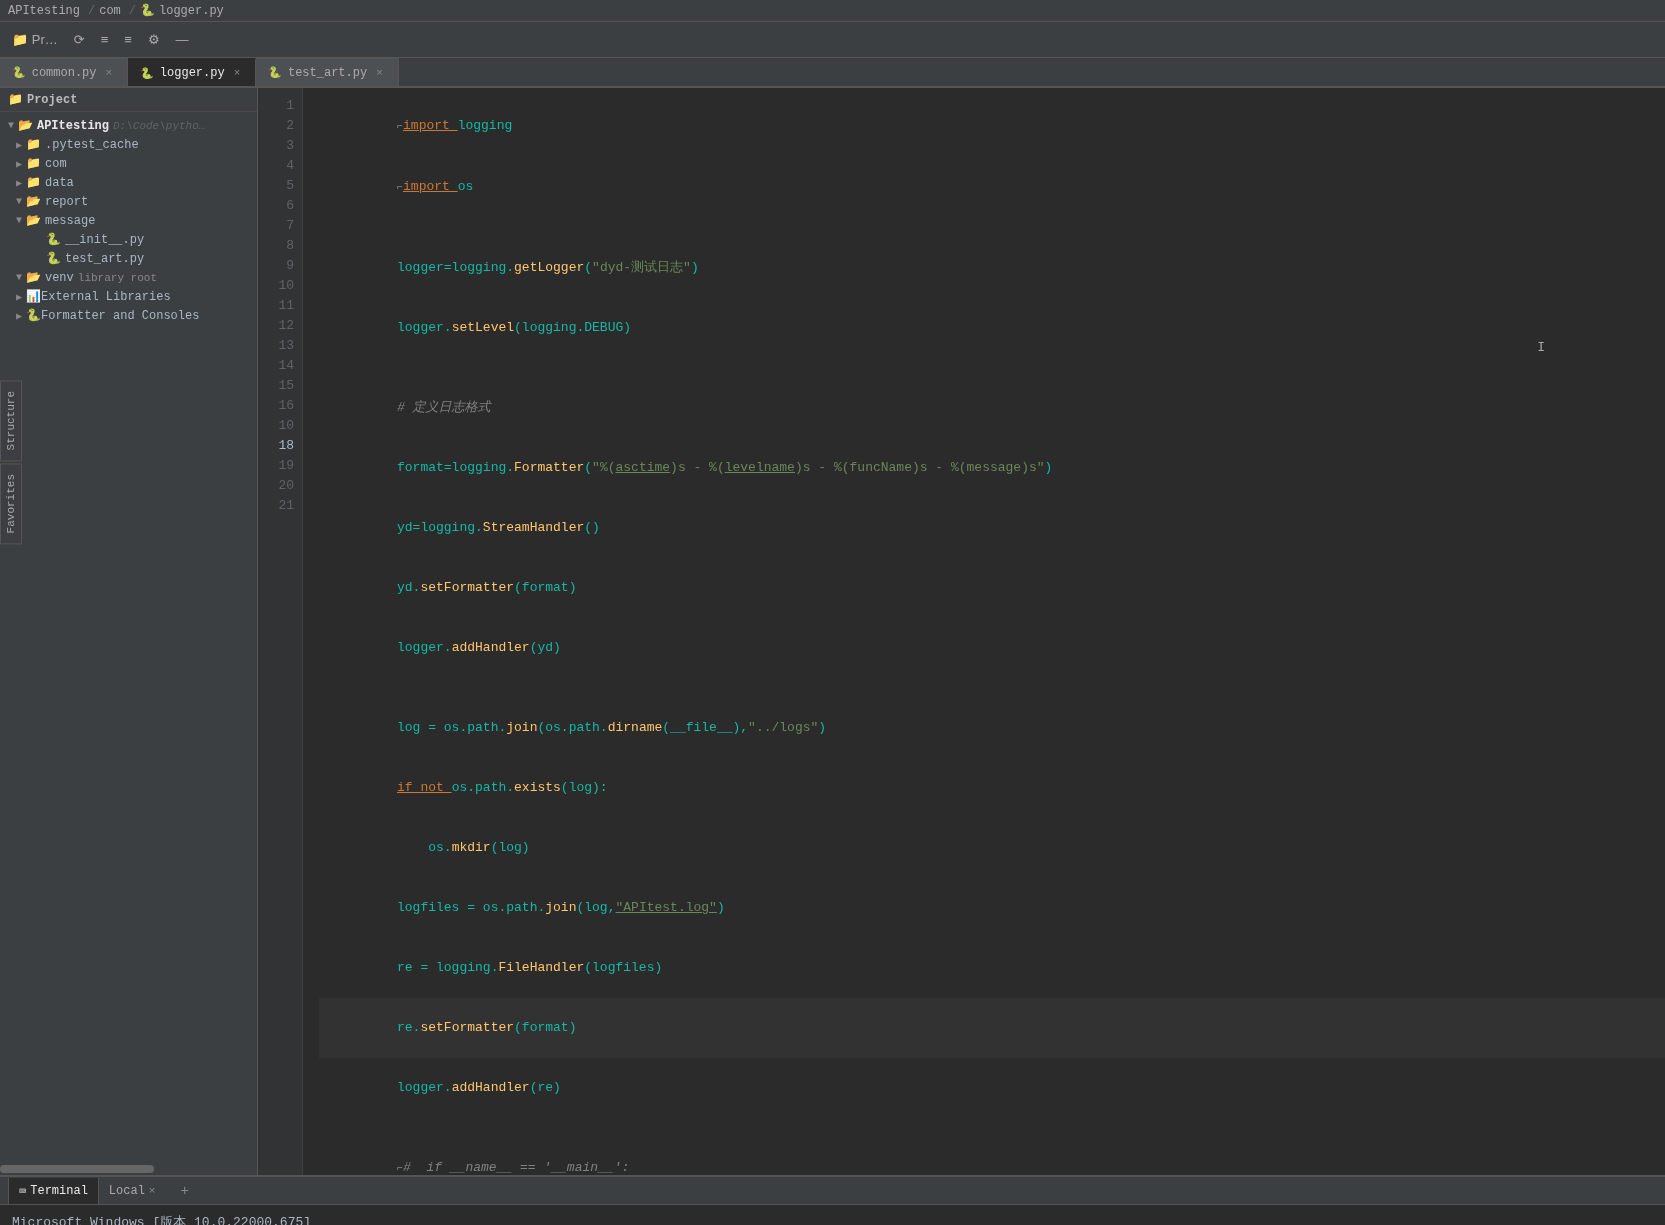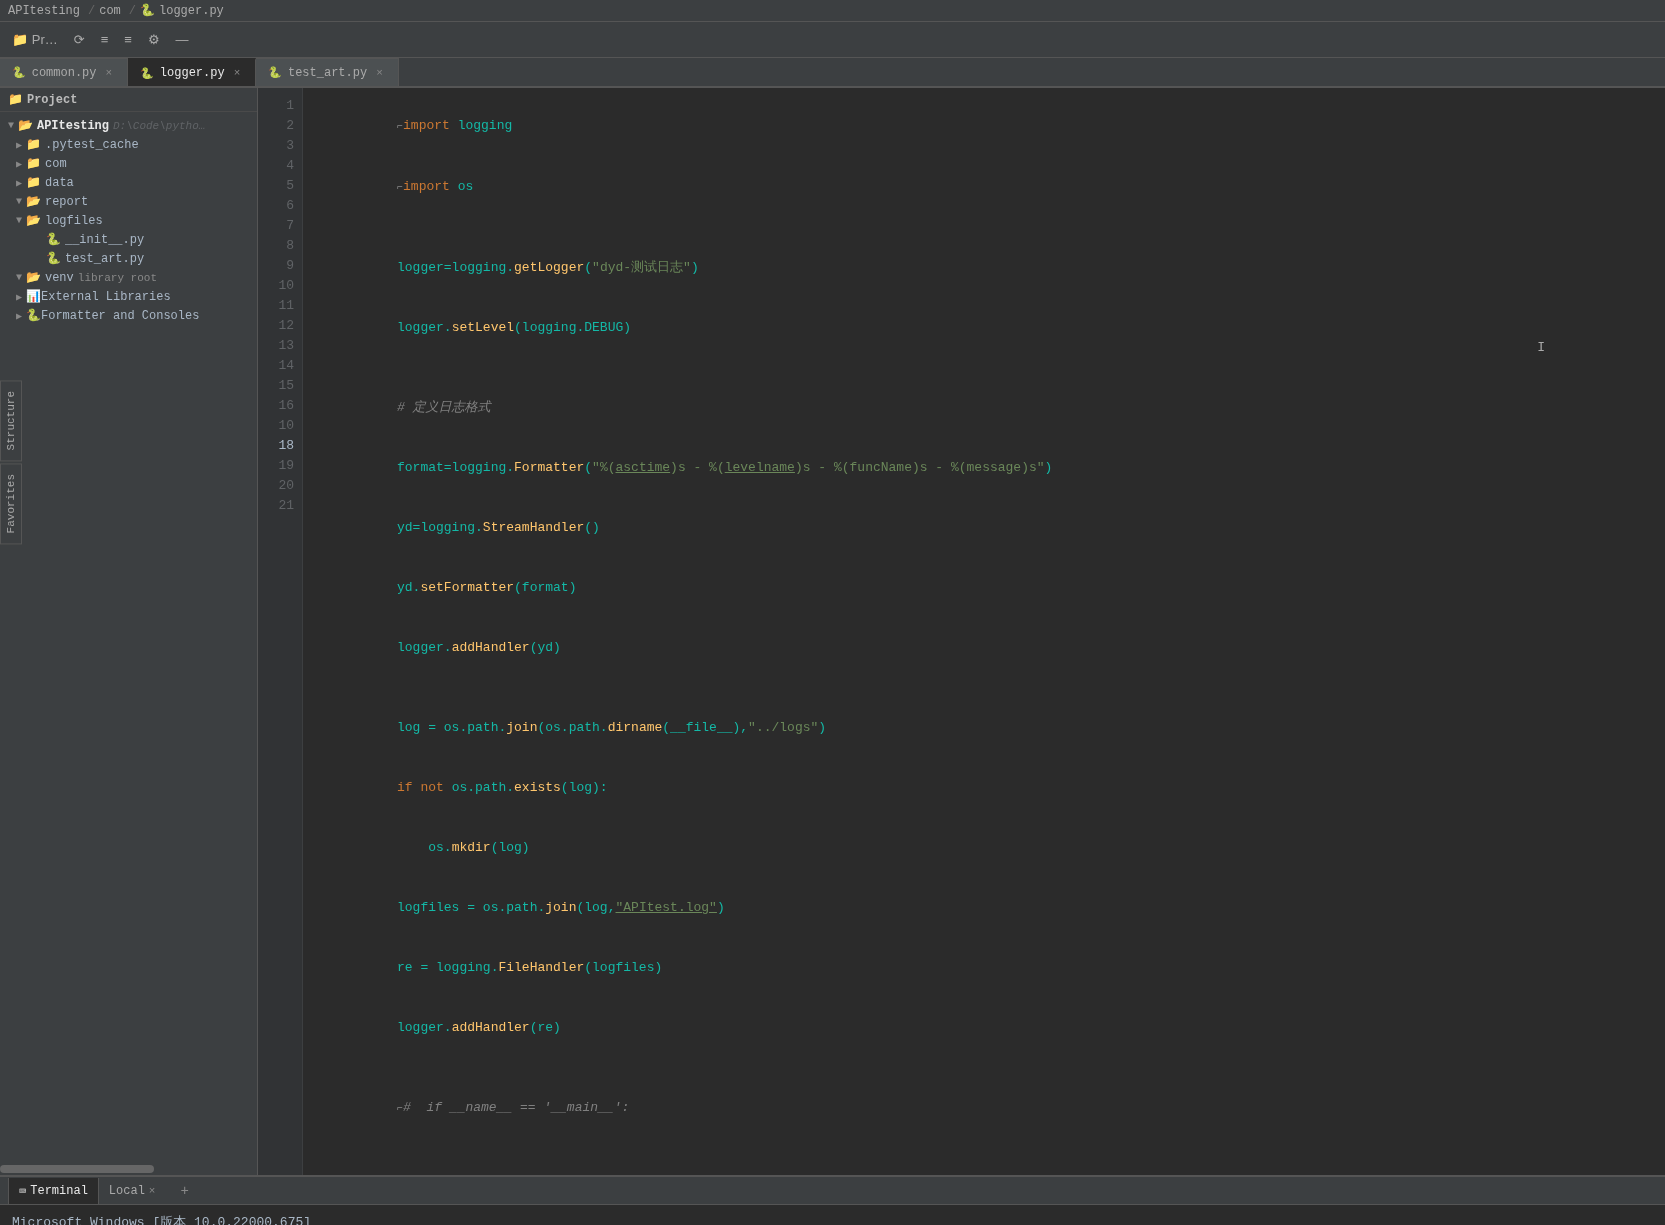--- a/index.html
+++ b/index.html
@@ -166,21 +166,21 @@
       font-size: 13px;
       overflow: auto;
     }
 
     .code-line {
       white-space: pre;
       min-height: 20px;
     }
 
     
-    .kw { color: #cc7832; } 
+    .kw { color: #cc7832; text-decoration: underline; } 
     .fn { color: #ffc66d; } 
     .str { color: #6a8759; } 
     .comment { color: #808080; font-style: italic; }
     .cn { color: #14b8a6; }
 
     
     .bottom-panel {
       height: 180px;
       background: #2b2b2b;
       border-top: 2px solid #555;
@@ -365,21 +365,21 @@
 
       <div class="tree-item tree-indent-1">
         <span class="tree-arrow">▼</span>
         <span class="folder-icon">📂</span>
         <span>report</span>
       </div>
 
       <div class="tree-item tree-indent-1">
         <span class="tree-arrow">▼</span>
         <span class="folder-icon">📂</span>
-        <span>logfiles</span>
+        <span>message</span>
       </div>
 
       <div class="tree-item tree-indent-2">
         <span style="margin-right:18px;"></span>
         <span class="file-icon py-icon">🐍</span>
         <span>__init__.py</span>
       </div>
 
       <div class="tree-item tree-indent-2">
         <span style="margin-right:18px;"></span>
@@ -497,20 +497,23 @@
         </div>
 
         <div class="code-line">
           <span class="cn">logfiles = os.path.</span><span class="fn">join</span><span class="cn">(log,</span><span class="str" style="text-decoration:underline;">"APItest.log"</span><span class="cn">)</span>
         </div>
 
         <div class="code-line">
           <span class="cn">re = logging.</span><span class="fn">FileHandler</span><span class="cn">(logfiles)</span>
         </div>
 
+        <div class="code-line cursor-line" style="background:#323232;">
+          <span class="cn">re.</span><span class="fn">setFormatter</span><span class="cn">(</span><span class="cn">format</span><span class="cn">)</span>
+        </div>
 
         <div class="code-line">
           <span class="cn">logger.</span><span class="fn">addHandler</span><span class="cn">(re)</span>
         </div>
 
         <div class="code-line">&nbsp;</div>
 
         <div class="code-line">
           <span style="color:#888;font-size:10px;">⌐</span><span class="comment">#  if __name__ == '__main__':</span>
         </div>

